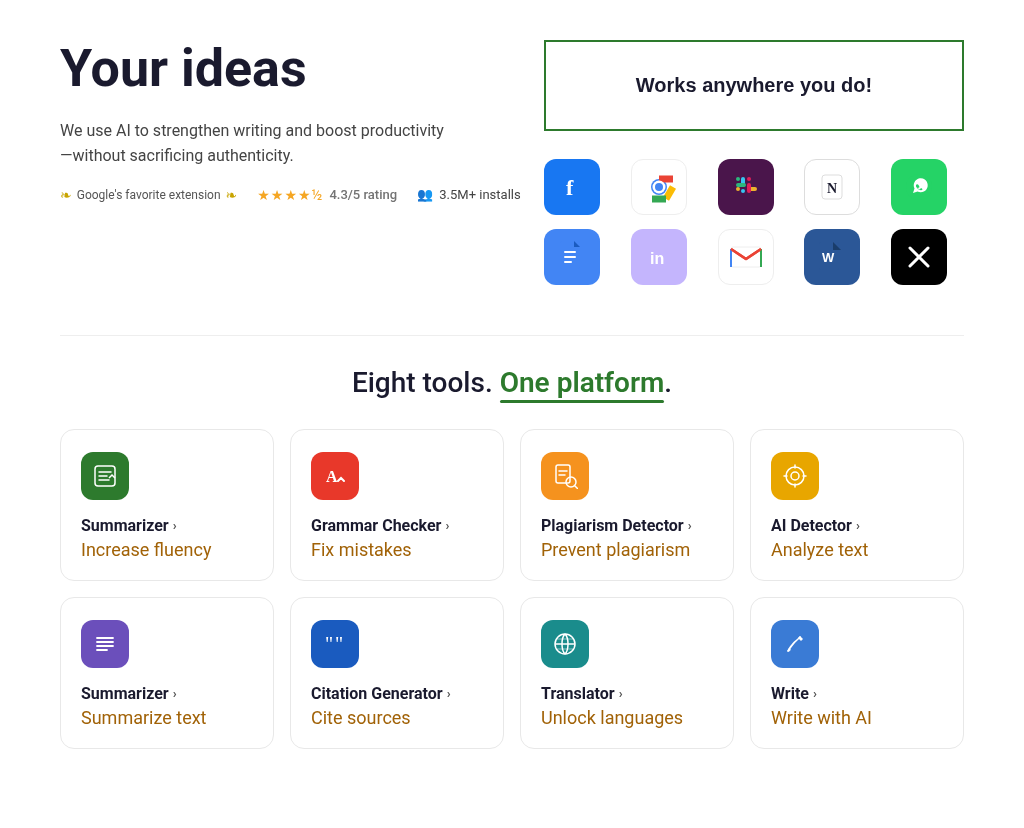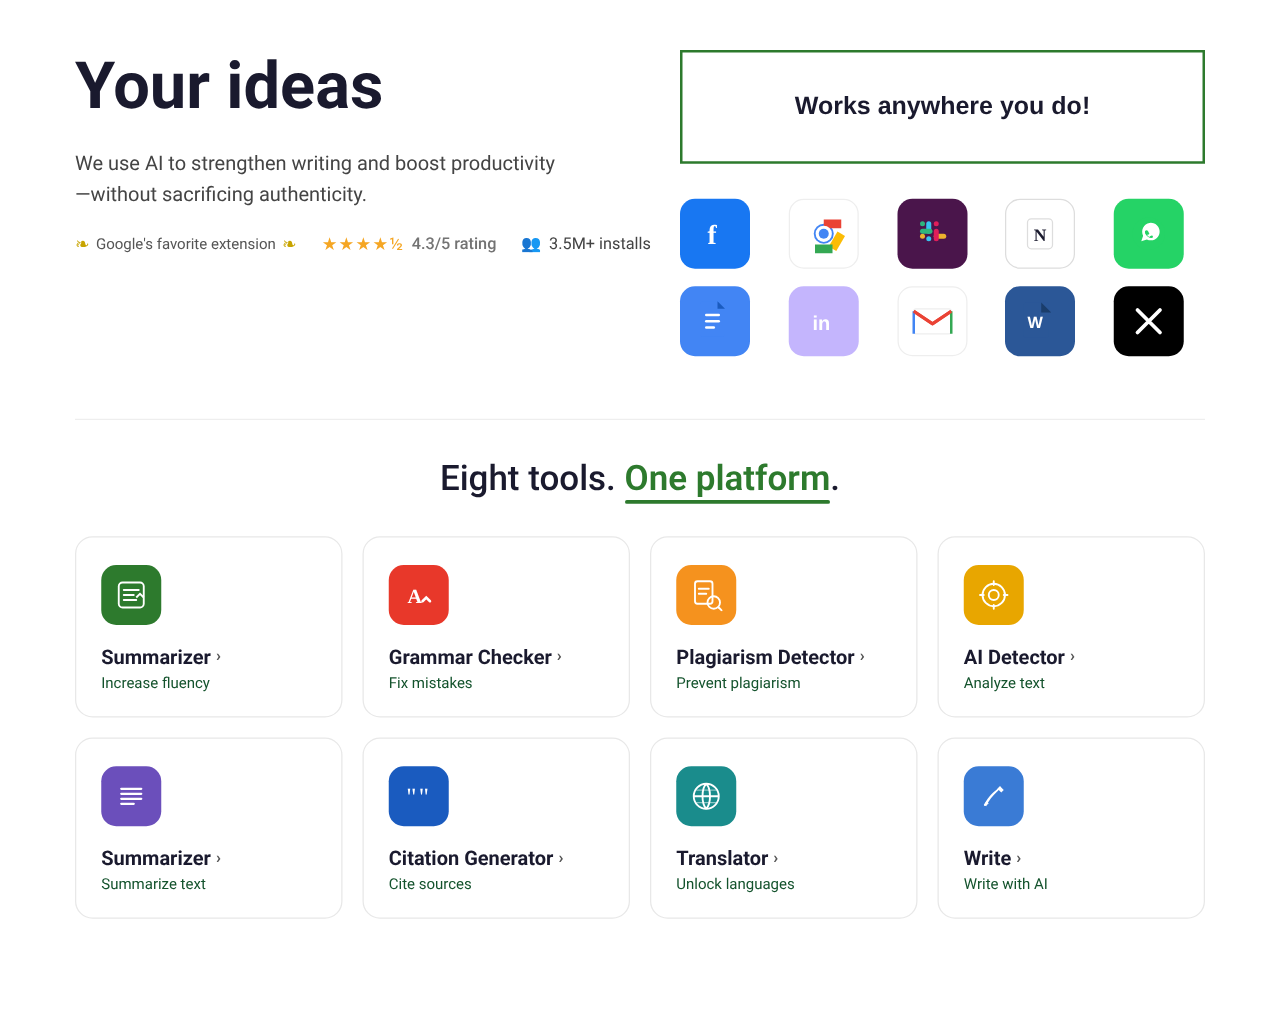--- a/index.html
+++ b/index.html
@@ -246,22 +246,22 @@
       align-items: center;
       gap: 4px;
     }
 
     .tool-arrow {
       font-size: 13px;
       color: #555;
     }
 
     .tool-desc {
-      font-size: 12px;
-      color: #14532d;
+      font-size: 18px;
+      color: #a16207;
     }
 
     .divider-line {
       border: none;
       border-top: 1px solid #eee;
       margin: 10px 0 30px 0;
     }
   </style>
 </head>
 <body>

